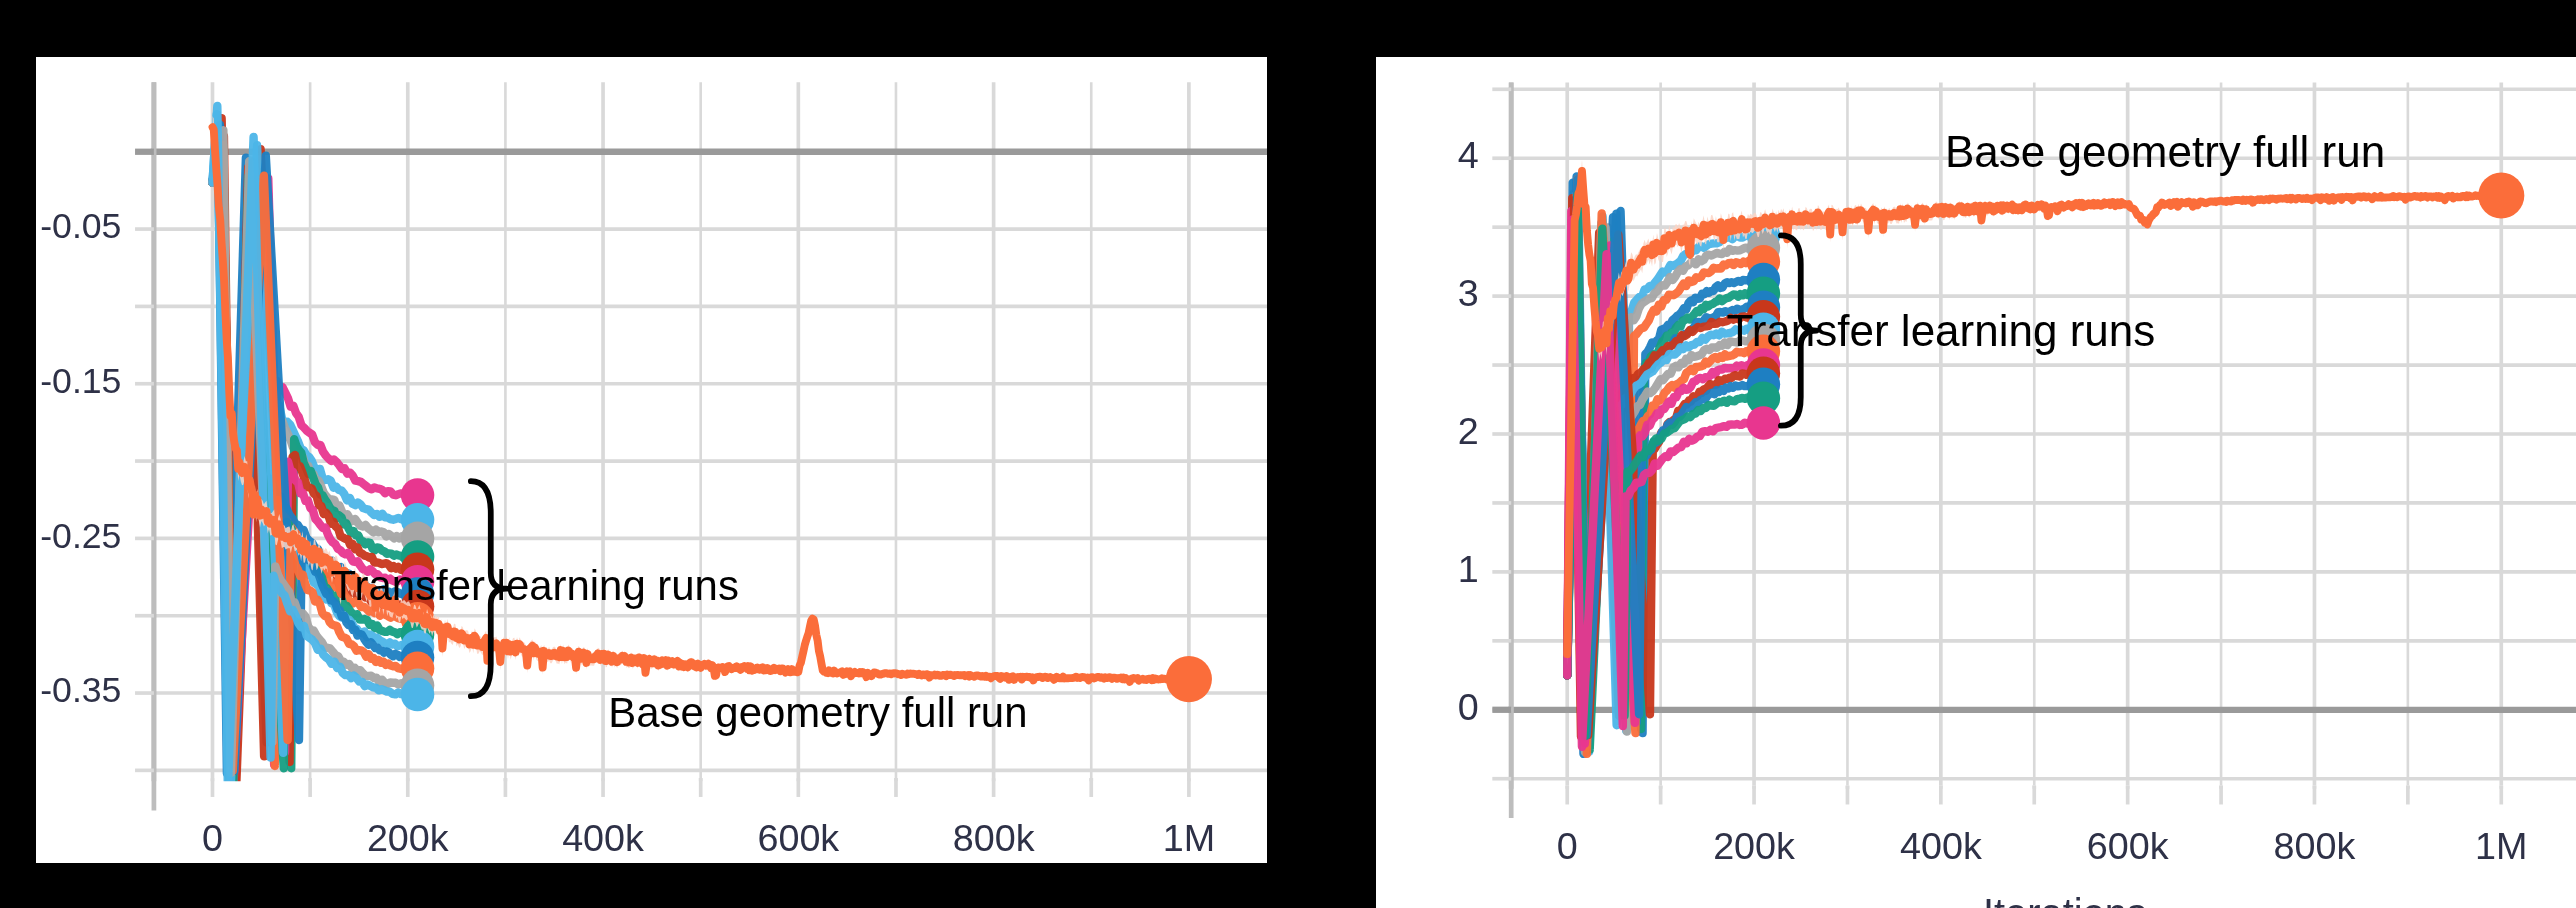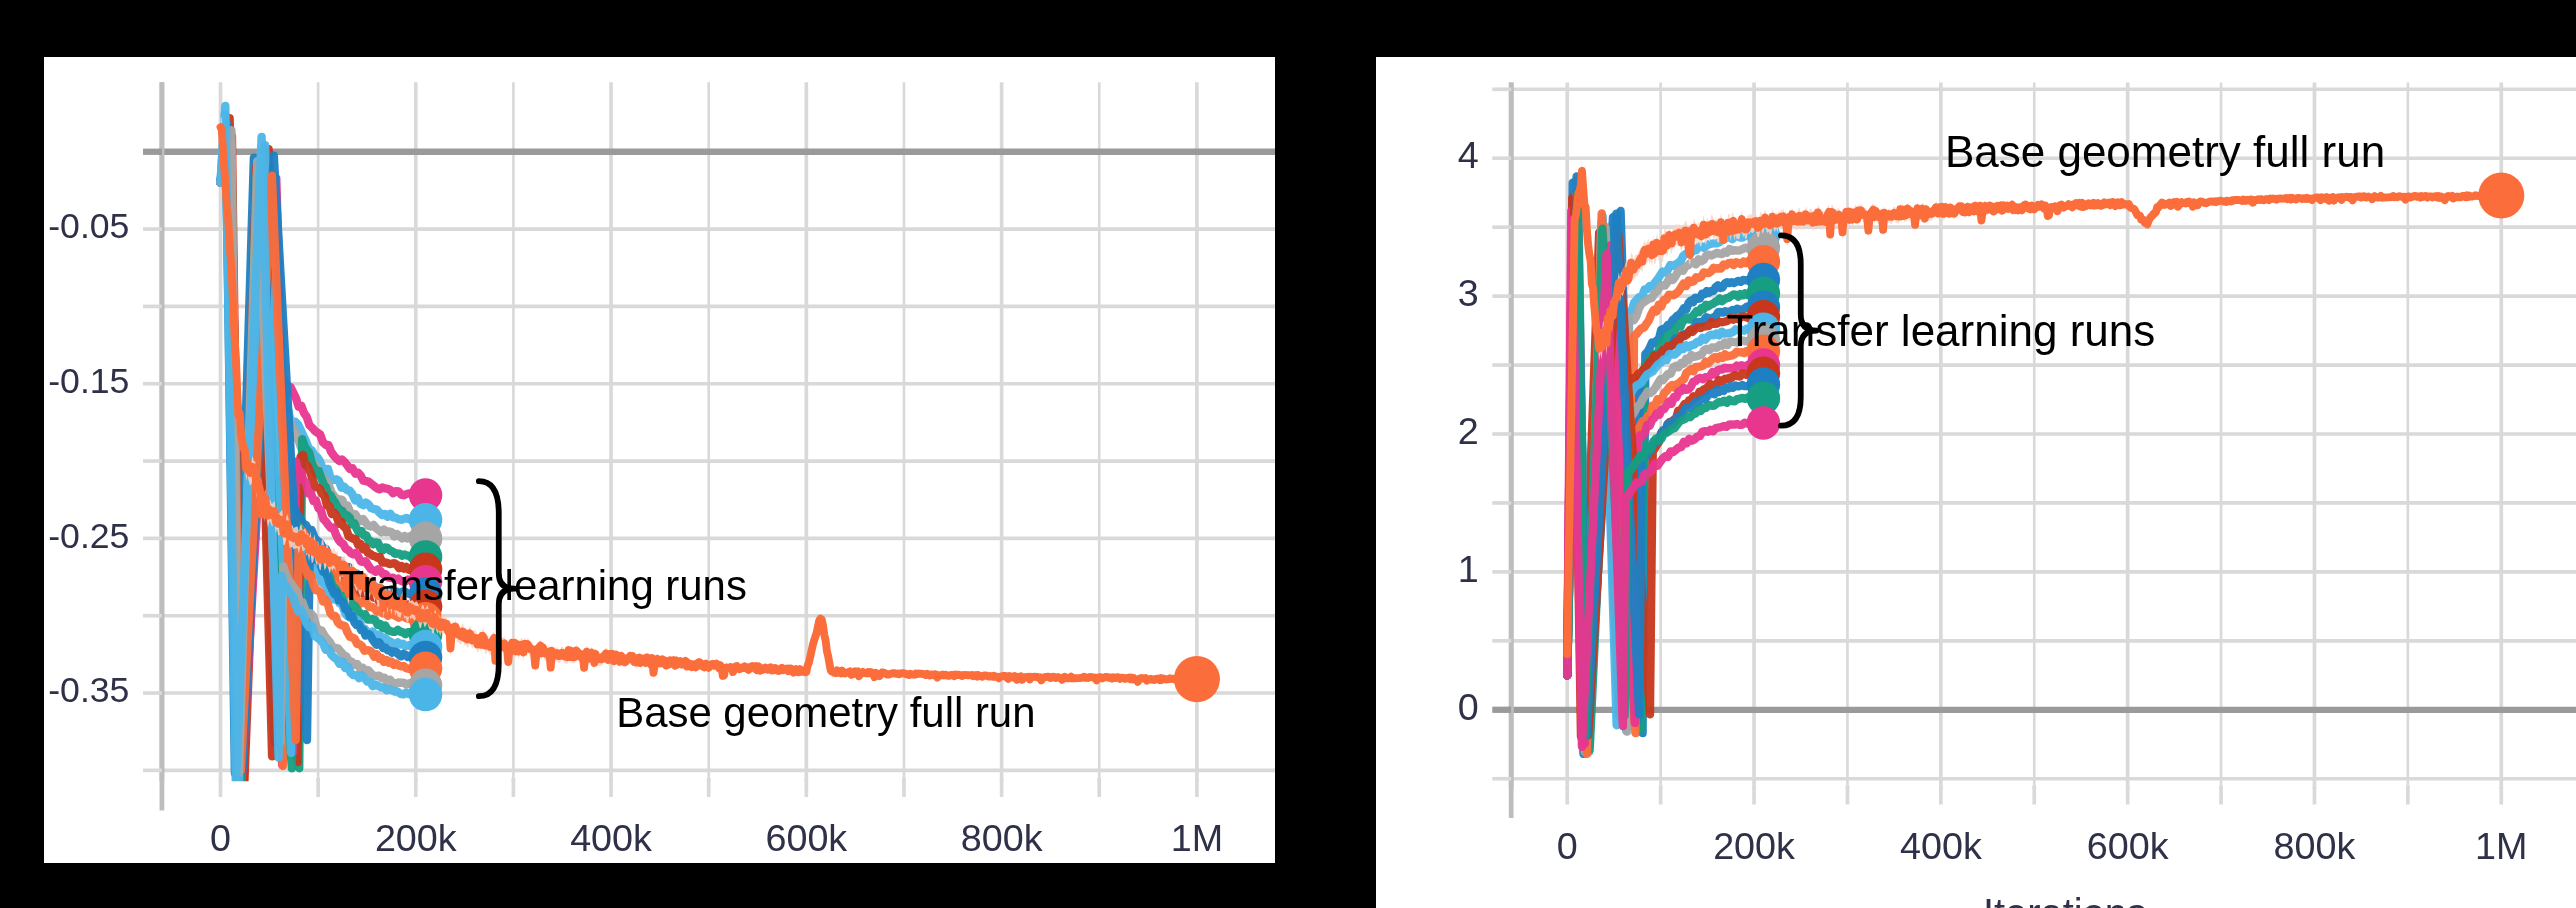--- a/index.html
+++ b/index.html
@@ -1,20 +1,20 @@
 <!DOCTYPE html>
 <html style="font-size:8.4px"><head>
 <meta charset="utf-8">
 <style>
   html,body{margin:0;padding:0;background:#000;}
   body{width:2576px;height:909px;font-family:"Liberation Sans",sans-serif;overflow:hidden;}
   #root{position:relative;width:2576px;height:909px;background:#000;}
 
   .panel{position:absolute;background:#fff;overflow:hidden;}
-  #panel-left{left:44px;top:57px;width:1231px;height:806px;}
+  #panel-left{left:36px;top:57px;width:1231px;height:806px;}
   #panel-right{left:1376px;top:57px;width:1200px;height:852px;}
 
   .plot-svg{display:block;}
 
   .axis-label{
     fill:#2E3147;
     font-family:"Liberation Sans",sans-serif;
     font-weight:400;
   }
   .ytick{font-size:68px;text-anchor:end;dominant-baseline:middle;}

